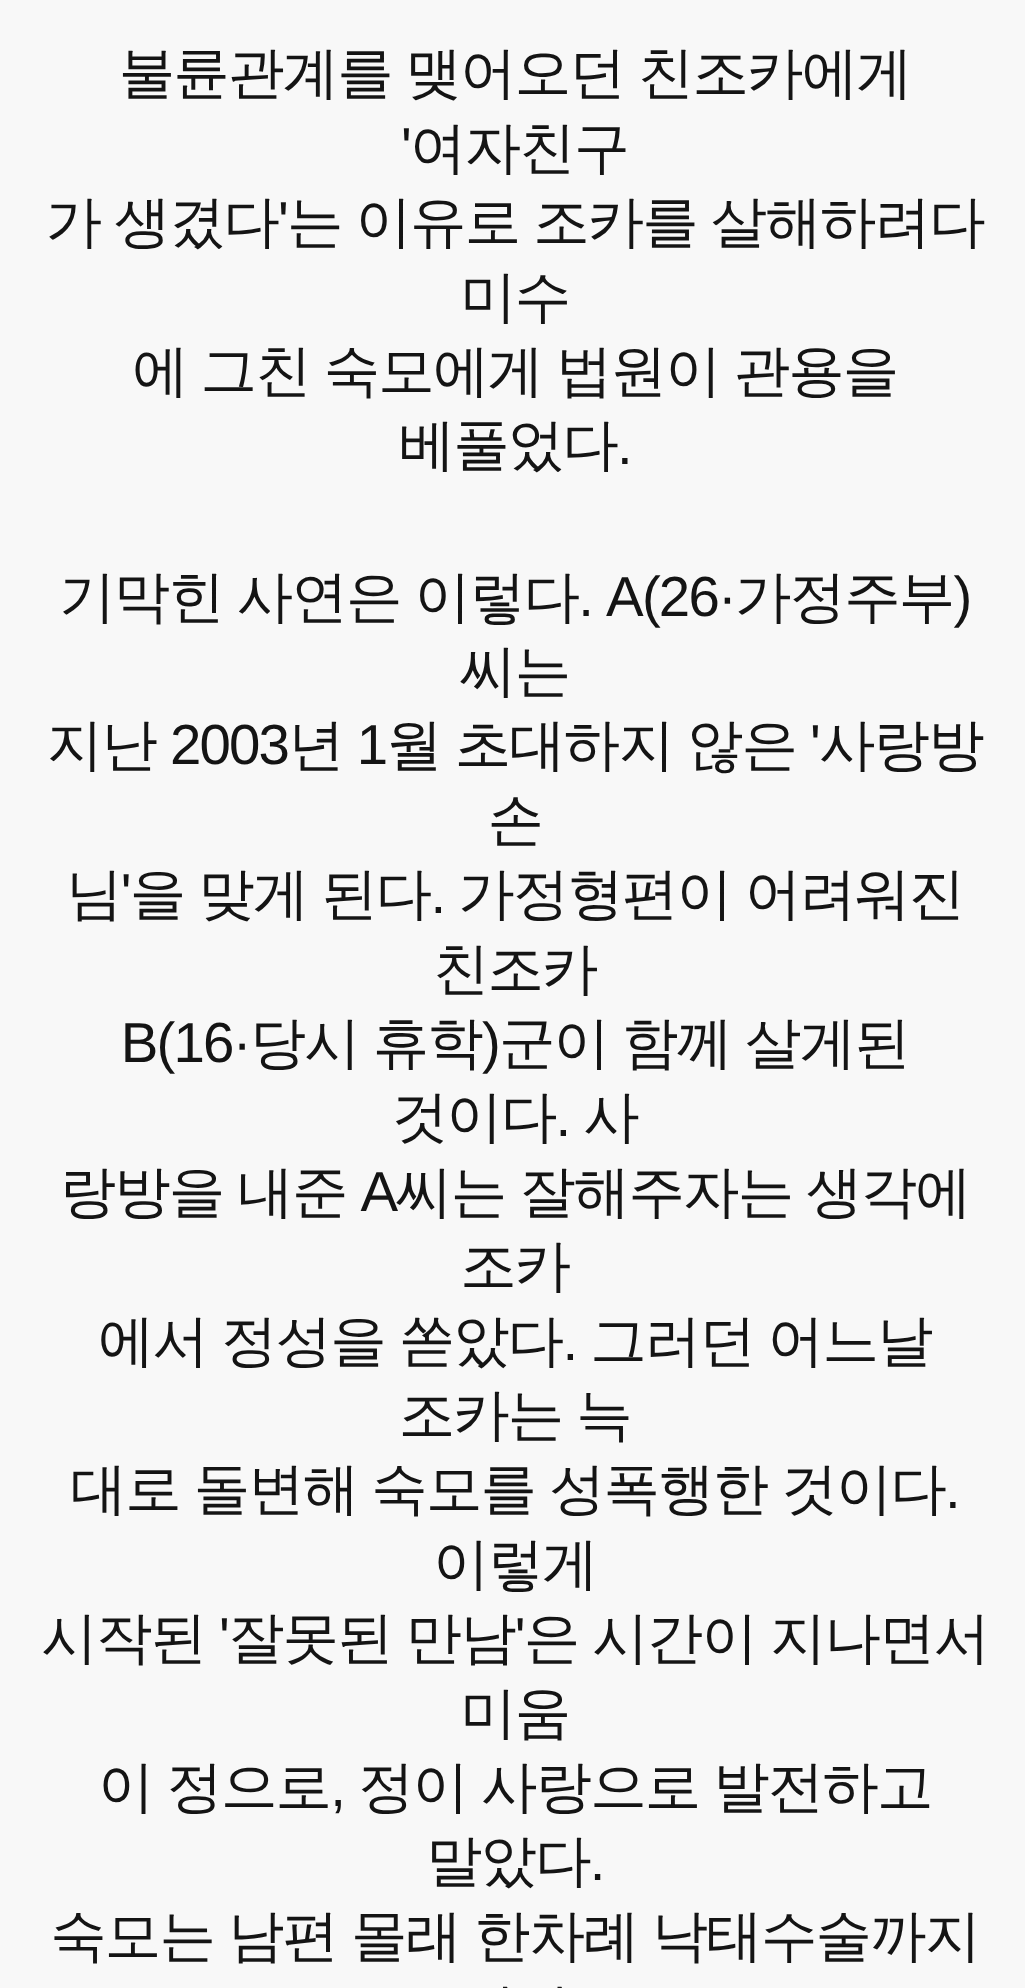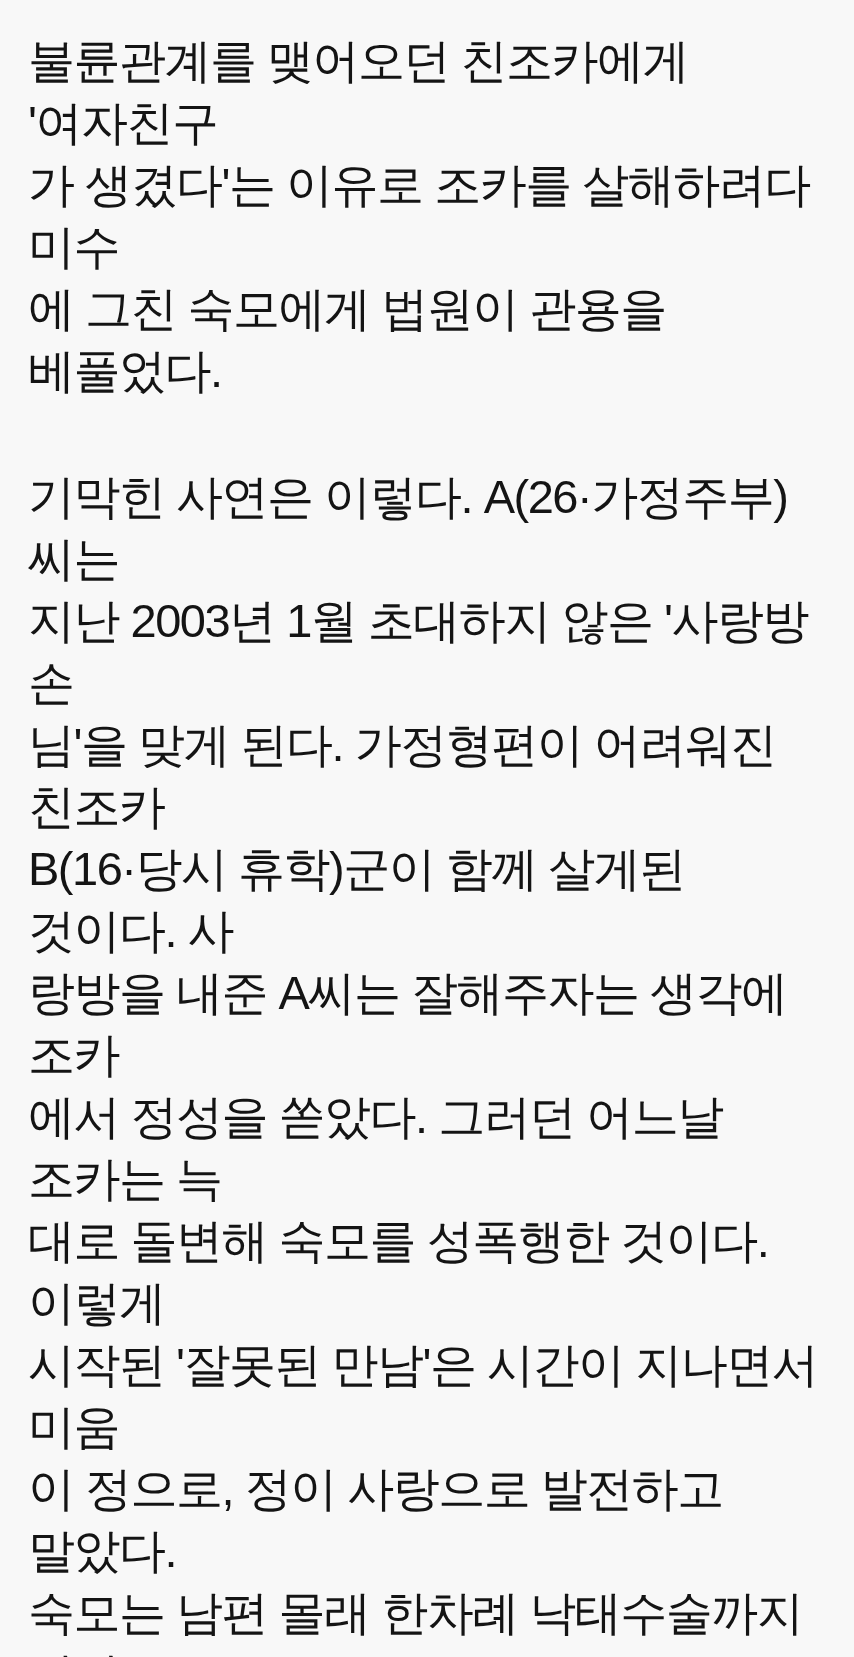--- a/index.html
+++ b/index.html
@@ -20,20 +20,21 @@
       color: #141414;
     }
     .para {
       margin: 0 0 64px 0;
       font-size: 47px;
       line-height: 62px;
       letter-spacing: -1.5px;
       font-weight: 400;
       white-space: pre-line;
       word-break: keep-all;
+      text-align: center;
     }
     .para:last-child {
       margin-bottom: 0;
     }
   </style>
 </head>
 <body>
 
 <main class="article">
   <p class="para">불륜관계를 맺어오던 친조카에게 '여자친구

